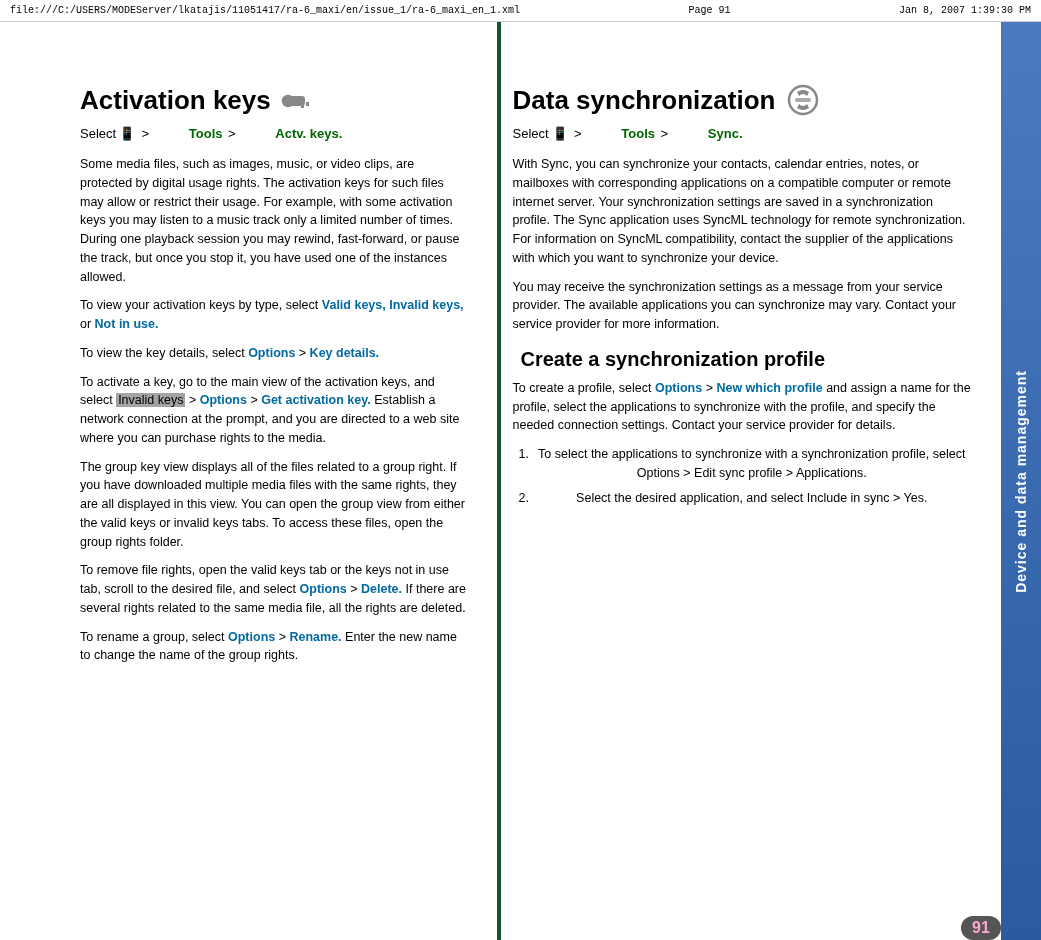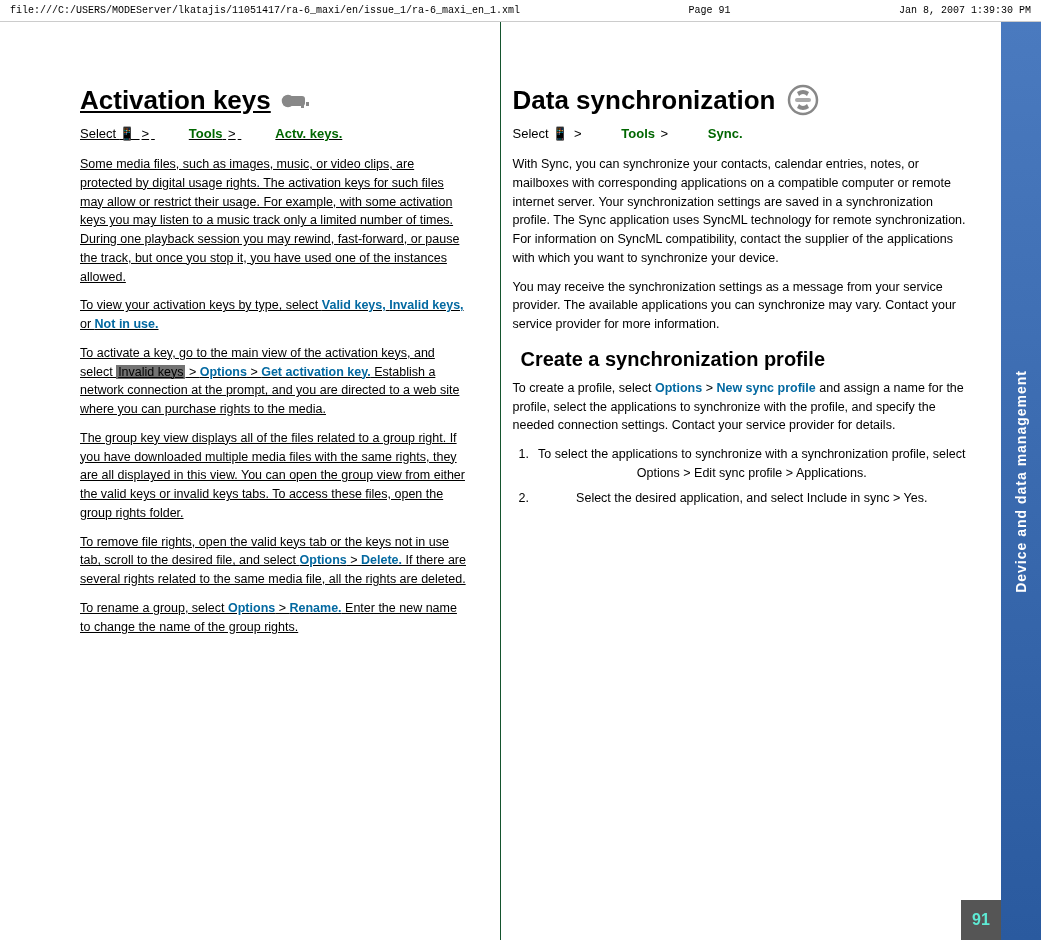--- a/index.html
+++ b/index.html
@@ -34,22 +34,21 @@
       top: 22px;
       left: 0;
       right: 40px;
       bottom: 0;
       display: flex;
     }
 
     .left-column {
       width: 50%;
       padding: 60px 30px 30px 80px;
-      border-right: 1px solid #14532d;
-      text-decoration: underline;
+      border-right: 4px solid #14532d;
     }
 
     .right-column {
       width: 50%;
       padding: 60px 30px 30px 12px;
     }
 
     .section-title {
       font-size: 26px;
       font-weight: bold;
@@ -90,21 +89,21 @@
       margin-bottom: 10px;
       color: #000;
     }
 
     .body-text .highlight-link {
       color: #0369a1;
       font-weight: bold;
     }
 
     .body-text .highlight-box {
-      background: #737373;
+      background: #a3a3a3;
       padding: 0 2px;
     }
 
     .subsection-title {
       font-size: 20px;
       font-weight: bold;
       margin: 14px 0 8px 8px;
     }
 
     .numbered-list {
@@ -139,28 +138,29 @@
       font-weight: bold;
       white-space: nowrap;
       letter-spacing: 1px;
     }
 
     .page-number-box {
       position: absolute;
       bottom: 0;
       right: 40px;
       width: 40px;
-      height: 40px;
+      height: 24px;
       background: #555;
-      color: #5eead4;
+      color: #f9a8d4;
       display: flex;
       align-items: center;
       justify-content: center;
       font-size: 16px;
       font-weight: bold;
+      border-radius: 18px;
     }
   </style>
 </head>
 <body>
 
 <div class="top-bar">
   <span>file:///C:/USERS/MODEServer/lkatajis/11051417/ra-6_maxi/en/issue_1/ra-6_maxi_en_1.xml</span>
   <span>Page 91</span>
   <span>Jan 8, 2007 1:39:30 PM</span>
 </div>
@@ -191,20 +191,23 @@
     </div>
 
     <p class="body-text">
       Some media files, such as images, music, or video clips, are protected by digital usage rights. The activation keys for such files may allow or restrict their usage. For example, with some activation keys you may listen to a music track only a limited number of times. During one playback session you may rewind, fast-forward, or pause the track, but once you stop it, you have used one of the instances allowed.
     </p>
 
     <p class="body-text">
       To view your activation keys by type, select <span class="highlight-link">Valid keys,</span> <span class="highlight-link">Invalid keys,</span> or <span class="highlight-link">Not in use.</span>
     </p>
 
+    <p class="body-text">
+      To view the key details, select <span class="highlight-link">Options</span> &gt; <span class="highlight-link">Key details.</span>
+    </p>
 
     <p class="body-text">
       To activate a key, go to the main view of the activation keys, and select <span class="highlight-box">Invalid keys</span> &gt; <span class="highlight-link">Options</span> &gt; <span class="highlight-link">Get activation key.</span> Establish a network connection at the prompt, and you are directed to a web site where you can purchase rights to the media.
     </p>
 
     <p class="body-text">
       The group key view displays all of the files related to a group right. If you have downloaded multiple media files with the same rights, they are all displayed in this view. You can open the group view from either the valid keys or invalid keys tabs. To access these files, open the group rights folder.
     </p>
 
     <p class="body-text">
@@ -240,21 +243,21 @@
       <span class="nav-link">Sync.</span>
     </div>
 
     <p class="body-text">With Sync, you can synchronize your contacts, calendar entries, notes, or mailboxes with corresponding applications on a compatible computer or remote internet server. Your synchronization settings are saved in a synchronization profile. The Sync application uses SyncML technology for remote synchronization. For information on SyncML compatibility, contact the supplier of the applications with which you want to synchronize your device.</p>
 
     <p class="body-text">You may receive the synchronization settings as a message from your service provider. The available applications you can synchronize may vary. Contact your service provider for more information.</p>
 
     <div class="subsection-title">Create a synchronization profile</div>
 
     <p class="body-text">
-      To create a profile, select <span class="highlight-link">Options</span> &gt; <span class="highlight-link">New sync profile</span> and assign a name for the profile, select the applications to synchronize with the profile, and specify the needed connection settings. Contact your service provider for details.
+      To create a profile, select <span class="highlight-link">Options</span> &gt; <span class="highlight-link">New which profile</span> and assign a name for the profile, select the applications to synchronize with the profile, and specify the needed connection settings. Contact your service provider for details.
     </p>
 
 
     <ol class="numbered-list">
       <li>
         To select the applications to synchronize with a synchronization profile, select <span class="highlight-link">Options</span> &gt; <span class="highlight-link">Edit sync profile</span> &gt; <span class="highlight-link">Applications.</span>
       </li>
       <li>
         Select the desired application, and select <span class="highlight-link">Include in sync</span> &gt; <span class="highlight-link">Yes.</span>
       </li>

